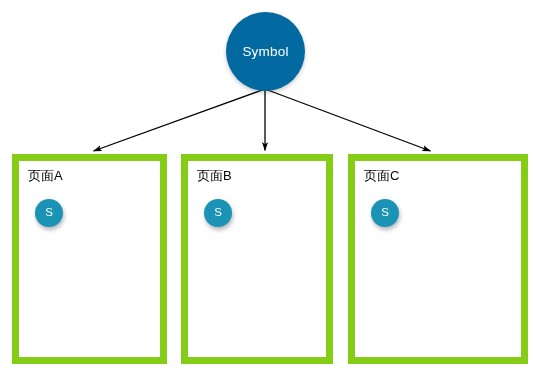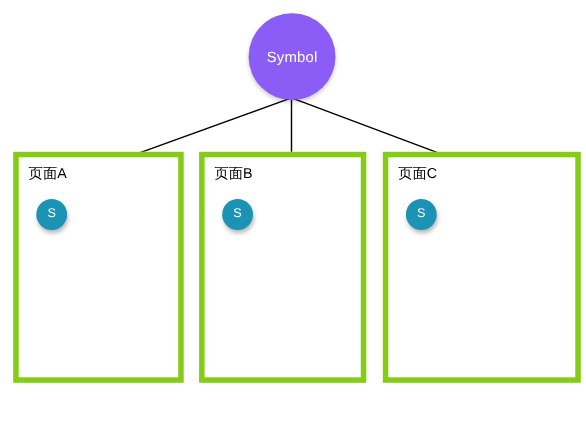--- a/index.html
+++ b/index.html
@@ -25,40 +25,40 @@
     pointer-events: none;
   }
   
   .symbol-circle {
     position: absolute;
     left: 226px;
     top: 12px;
     width: 79px;
     height: 79px;
     border-radius: 50%;
-    background: #8b5cf6;
+    background: #0369a1;
     display: flex;
     align-items: center;
     justify-content: center;
     box-shadow: 0 2px 4px rgba(0,0,0,0.22);
   }
   .symbol-circle .label {
     color: #ffffff;
     font-size: 13.5px;
     letter-spacing: 0.2px;
     line-height: 1;
     white-space: nowrap;
   }
   
   .page-box {
     position: absolute;
-    top: 138px;
+    top: 154px;
     height: 210px;
     background: #ffffff;
-    border: 5px solid #84cc16;
+    border: 7px solid #84cc16;
     box-sizing: border-box;
   }
   .page-box .page-title {
     position: absolute;
     left: 9px;
     top: 8px;
     font-size: 13px;
     color: #000000;
     line-height: 1.1;
     white-space: nowrap;

